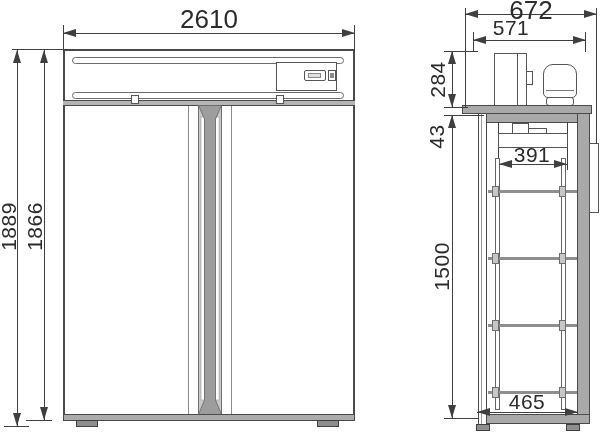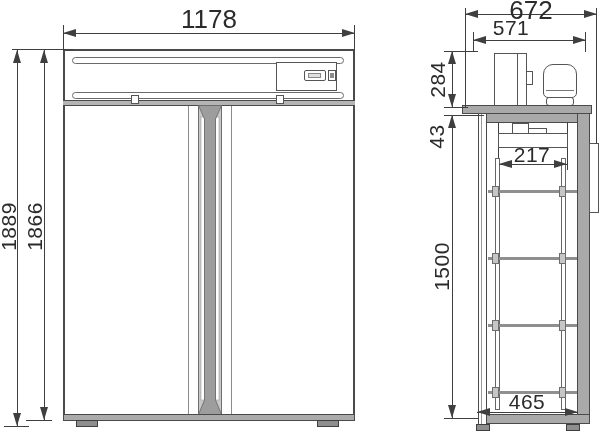--- a/index.html
+++ b/index.html
@@ -49,21 +49,21 @@
     <div style="position:absolute;left:76px;top:420px;width:22px;height:7px;background:#8e8e8e;border:1px solid #3f3f3f"></div>
     <div style="position:absolute;left:317px;top:420px;width:22px;height:7px;background:#8e8e8e;border:1px solid #3f3f3f"></div>
   </div>
 
   <div>
     <div class="ln" style="left:63px;top:25px;width:1px;height:26px"></div>
     <div class="ln" style="left:354px;top:25px;width:1px;height:26px"></div>
     <div class="ln" style="left:63px;top:33px;width:292px;height:1px"></div>
     <div class="ar l" style="left:63px;top:29px"></div>
     <div class="ar r" style="left:342px;top:29px"></div>
-    <div class="dim f26" style="left:159px;top:6px;width:100px">1178</div>
+    <div class="dim f26" style="left:159px;top:6px;width:100px">2610</div>
 
     <div class="ln" style="left:12px;top:49px;width:62px;height:1px"></div>
     <div class="ln" style="left:17px;top:50px;width:1px;height:376px"></div>
     <div class="ar u" style="left:13px;top:50px"></div>
     <div class="ar d" style="left:13px;top:413px"></div>
     <div class="ln" style="left:4px;top:426px;width:25px;height:1px"></div>
     <div class="dim f21 rot" style="left:-32px;top:216px">1889</div>
 
     <div class="ln" style="left:44px;top:50px;width:1px;height:370px"></div>
     <div class="ar u" style="left:40px;top:50px"></div>
@@ -142,21 +142,21 @@
     <div class="dim f21 rot" style="left:396px;top:126px">43</div>
 
     <div class="ln" style="left:452px;top:115px;width:1px;height:303px"></div>
     <div class="ar d" style="left:448px;top:405px"></div>
     <div class="ln" style="left:444px;top:418px;width:34px;height:1px"></div>
     <div class="dim f21 rot" style="left:401px;top:256px">1500</div>
 
     <div class="ln" style="left:499px;top:164px;width:69px;height:1px"></div>
     <div class="ar l" style="left:499px;top:160px"></div>
     <div class="ar r" style="left:554px;top:160px"></div>
-    <div class="dim f21" style="left:492px;top:144px;width:80px">217</div>
+    <div class="dim f21" style="left:492px;top:144px;width:80px">391</div>
 
     <div class="ln" style="left:477px;top:412px;width:101px;height:1px"></div>
     <div class="ar l" style="left:477px;top:408px"></div>
     <div class="ar r" style="left:565px;top:408px"></div>
     <div class="dim f21" style="left:487px;top:391px;width:80px">465</div>
   </div>
 
 </div>
 
 </body></html>

